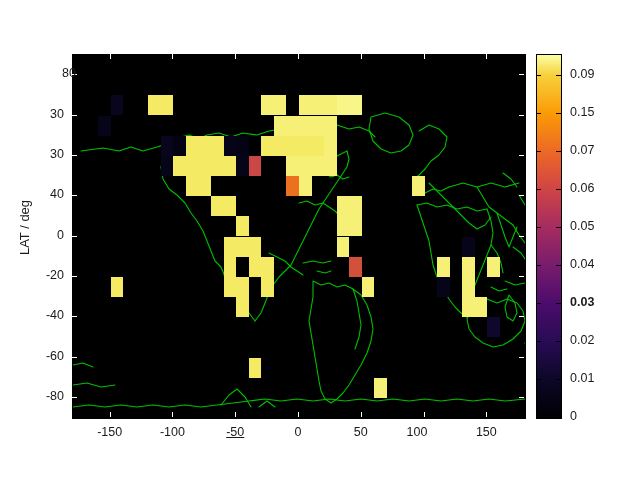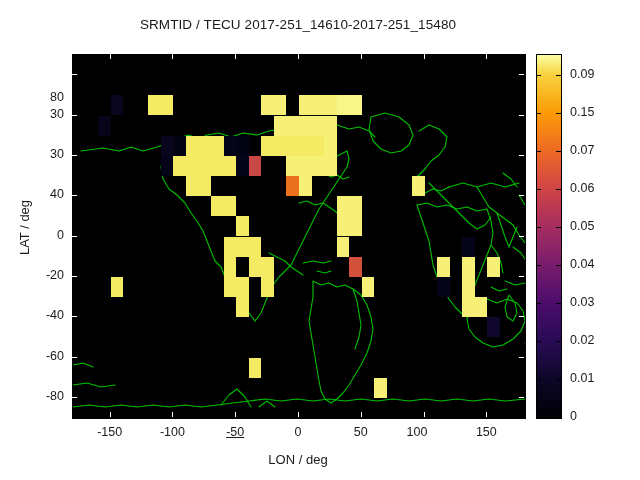--- a/index.html
+++ b/index.html
@@ -53,21 +53,20 @@
       #fcffa4 100%);
   }
   .cbtick{position:absolute;width:5px;height:1px;background:#000;}
   .cblab{position:absolute;left:570px;font-size:12.5px;color:#1a1a1a;white-space:nowrap;}
 </style>
 </head>
 <body>
 
 <div id="stage">
 
-  <div id="title">SRMTID / TECU 2017-251_14610-2017-251_15480</div>
 
   <div id="plot">
     <svg id="coast" viewBox="0 0 452 363" preserveAspectRatio="none">
       <g fill="none" stroke="#00c000" stroke-width="1.1" stroke-linejoin="round" stroke-linecap="round">
 
         <path d="M8,96 L30,93 L46,96 L58,92 L70,96 L84,92 L96,88 L104,83 L116,80 L126,84 L134,80
                  L146,78 L158,82 L170,78 L184,80 L196,76 L208,74 L218,78 L230,74 L240,70 L252,74
                  L264,70 L276,74 L286,72 L296,76 L302,82"></path>
         <path d="M96,88 L92,100 L88,112 L90,124 L96,134 L104,140 L112,148 L118,158 L124,166
                  L130,176 L134,186 L138,196 L142,206 L148,212 L152,222 L158,232 L164,240
@@ -238,21 +237,21 @@
       <div class="tickx" style="left: 423.556px; top: 412px;"></div>
       <div class="tickx" style="left: 423.556px; top: 54px;"></div>
       <div class="xlab" style="left: 387px; top: 425px;">100</div>
       <div class="tickx" style="left: 486.333px; top: 412px;"></div>
       <div class="tickx" style="left: 486.333px; top: 54px;"></div>
       <div class="xlab" style="left: 456.333px; top: 425px;">150</div>
     </div>
   <div id="yticks">
       <div class="ticky" style="left: 72px; top: 74.1667px;"></div>
       <div class="ticky" style="left: 519px; top: 74.1667px;"></div>
-      <div class="ylab" style="left: 20px; top: 66.1667px; margin-top: 24px;">80</div>
+      <div class="ylab" style="left: 32px; top: 66.1667px;">80</div>
       <div class="ticky" style="left: 72px; top: 114.5px;"></div>
       <div class="ticky" style="left: 519px; top: 114.5px;"></div>
       <div class="ylab" style="left: 20px; top: 106.5px;">30</div>
       <div class="ticky" style="left: 72px; top: 154.833px;"></div>
       <div class="ticky" style="left: 519px; top: 154.833px;"></div>
       <div class="ylab" style="left: 20px; top: 146.833px;">30</div>
       <div class="ticky" style="left: 72px; top: 195.167px;"></div>
       <div class="ticky" style="left: 519px; top: 195.167px;"></div>
       <div class="ylab" style="left: 20px; top: 187.167px;">40</div>
       <div class="ticky" style="left: 72px; top: 235.5px;"></div>
@@ -265,21 +264,20 @@
       <div class="ticky" style="left: 519px; top: 316.167px;"></div>
       <div class="ylab" style="left: 20px; top: 308.167px;">-40</div>
       <div class="ticky" style="left: 72px; top: 356.5px;"></div>
       <div class="ticky" style="left: 519px; top: 356.5px;"></div>
       <div class="ylab" style="left: 20px; top: 348.5px;">-60</div>
       <div class="ticky" style="left: 72px; top: 396.833px;"></div>
       <div class="ticky" style="left: 519px; top: 396.833px;"></div>
       <div class="ylab" style="left: 20px; top: 388.833px;">-80</div>
     </div>
 
-  <div id="xaxis-title">LON / deg</div>
   <div id="yaxis-title">LAT / deg</div>
 
   <div id="cbar"></div>
   <div id="cbticks">
       <div class="cbtick" style="left: 536px; top: 74.9058px;"></div>
       <div class="cbtick" style="left: 556px; top: 74.9058px;"></div>
       <div class="cblab" style="top: 66.9058px;">0.09</div>
       <div class="cbtick" style="left: 536px; top: 112.916px;"></div>
       <div class="cbtick" style="left: 556px; top: 112.916px;"></div>
       <div class="cblab" style="top: 104.916px;">0.15</div>
@@ -290,21 +288,21 @@
       <div class="cbtick" style="left: 556px; top: 188.937px;"></div>
       <div class="cblab" style="top: 180.937px;">0.06</div>
       <div class="cbtick" style="left: 536px; top: 226.948px;"></div>
       <div class="cbtick" style="left: 556px; top: 226.948px;"></div>
       <div class="cblab" style="top: 218.948px;">0.05</div>
       <div class="cbtick" style="left: 536px; top: 264.958px;"></div>
       <div class="cbtick" style="left: 556px; top: 264.958px;"></div>
       <div class="cblab" style="top: 256.958px;">0.04</div>
       <div class="cbtick" style="left: 536px; top: 302.969px;"></div>
       <div class="cbtick" style="left: 556px; top: 302.969px;"></div>
-      <div class="cblab" style="top: 294.969px;">0.03</div>
+      <div class="cblab" style="top: 294.969px; font-weight: bold;">0.03</div>
       <div class="cbtick" style="left: 536px; top: 340.979px;"></div>
       <div class="cbtick" style="left: 556px; top: 340.979px;"></div>
       <div class="cblab" style="top: 332.979px;">0.02</div>
       <div class="cbtick" style="left: 536px; top: 378.99px;"></div>
       <div class="cbtick" style="left: 556px; top: 378.99px;"></div>
       <div class="cblab" style="top: 370.99px;">0.01</div>
       <div class="cbtick" style="left: 536px; top: 417px;"></div>
       <div class="cbtick" style="left: 556px; top: 417px;"></div>
       <div class="cblab" style="top: 409px;">0</div>
     </div>

